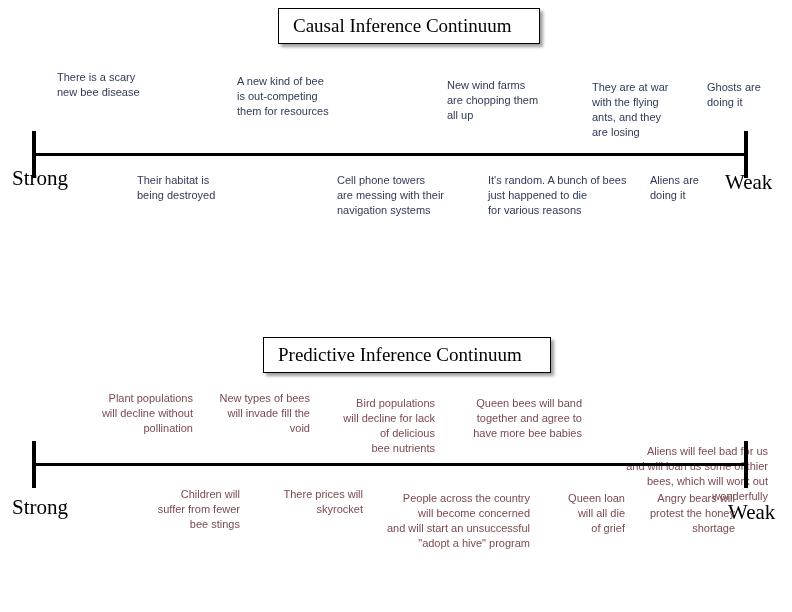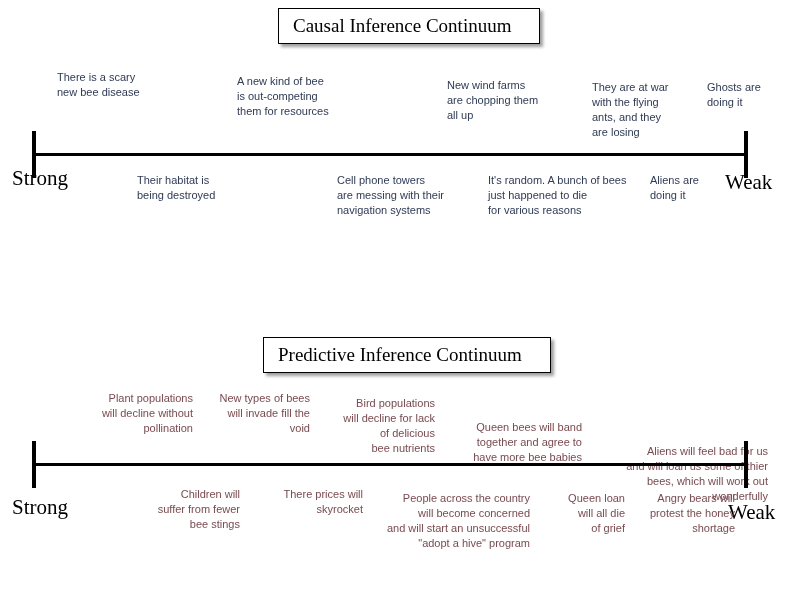--- a/index.html
+++ b/index.html
@@ -127,21 +127,21 @@
     <div class="item" style="left:53px;  top:391px; width:140px;">Plant populations
 will decline without
 pollination</div>
     <div class="item" style="left:180px; top:391px; width:130px;">New types of bees
 will invade fill the
 void</div>
     <div class="item" style="left:310px; top:396px; width:125px;">Bird populations
 will decline for lack
 of delicious
 bee nutrients</div>
-    <div class="item" style="left:442px; top:396px; width:140px;margin-top:24px;">Queen bees will band
+    <div class="item" style="left:442px; top:396px; width:140px;">Queen bees will band
 together and agree to
 have more bee babies</div>
     <div class="item" style="left:588px; top:396px; width:180px;margin-top:48px;">Aliens will feel bad for us
 and will loan us some of thier
 bees, which will work out
 wonderfully</div>
 
     <div class="axis" style="left:32px; top:463px; width:716px;">
       <div class="axis-line"></div>
       <div class="axis-cap left"></div>

